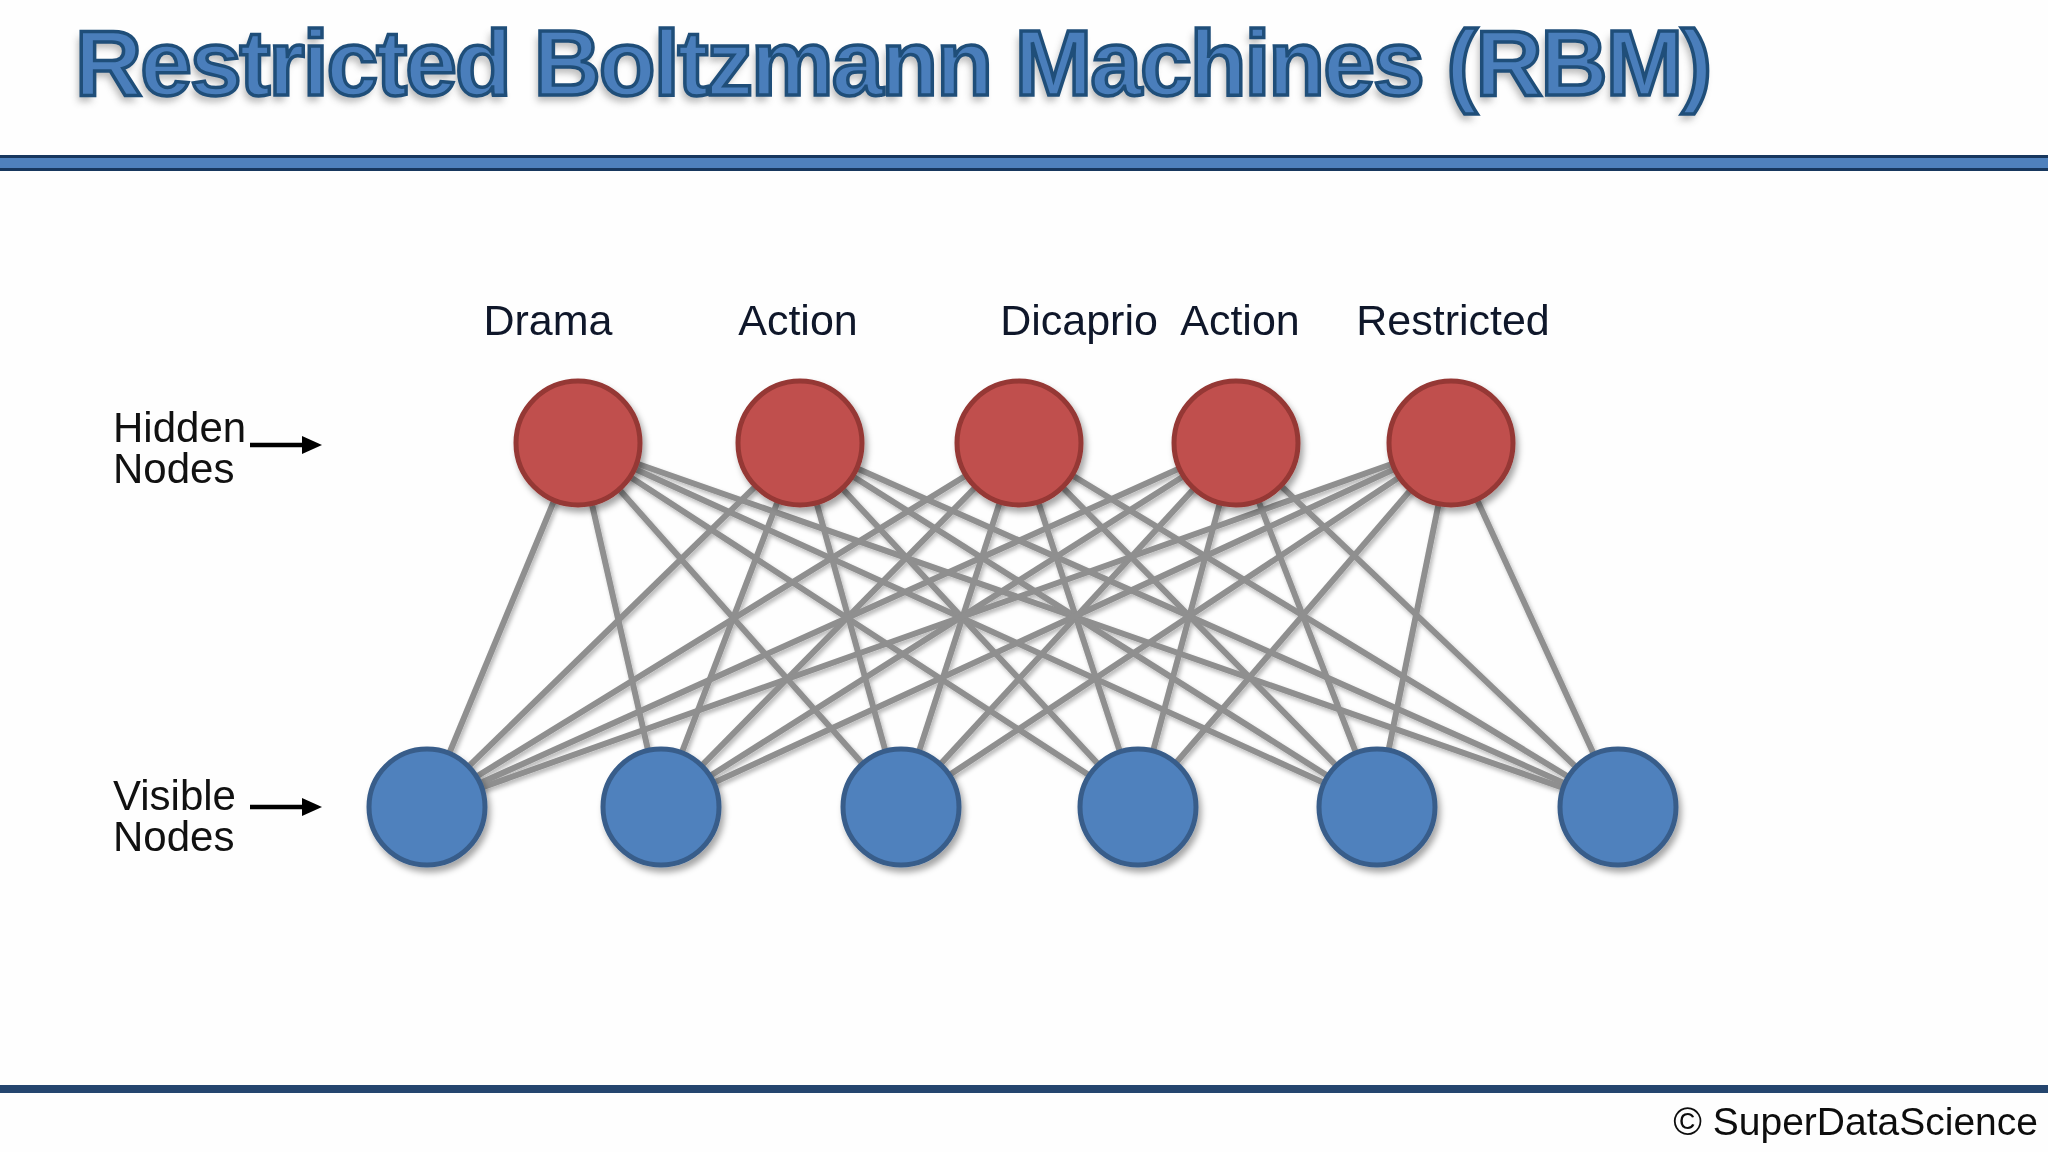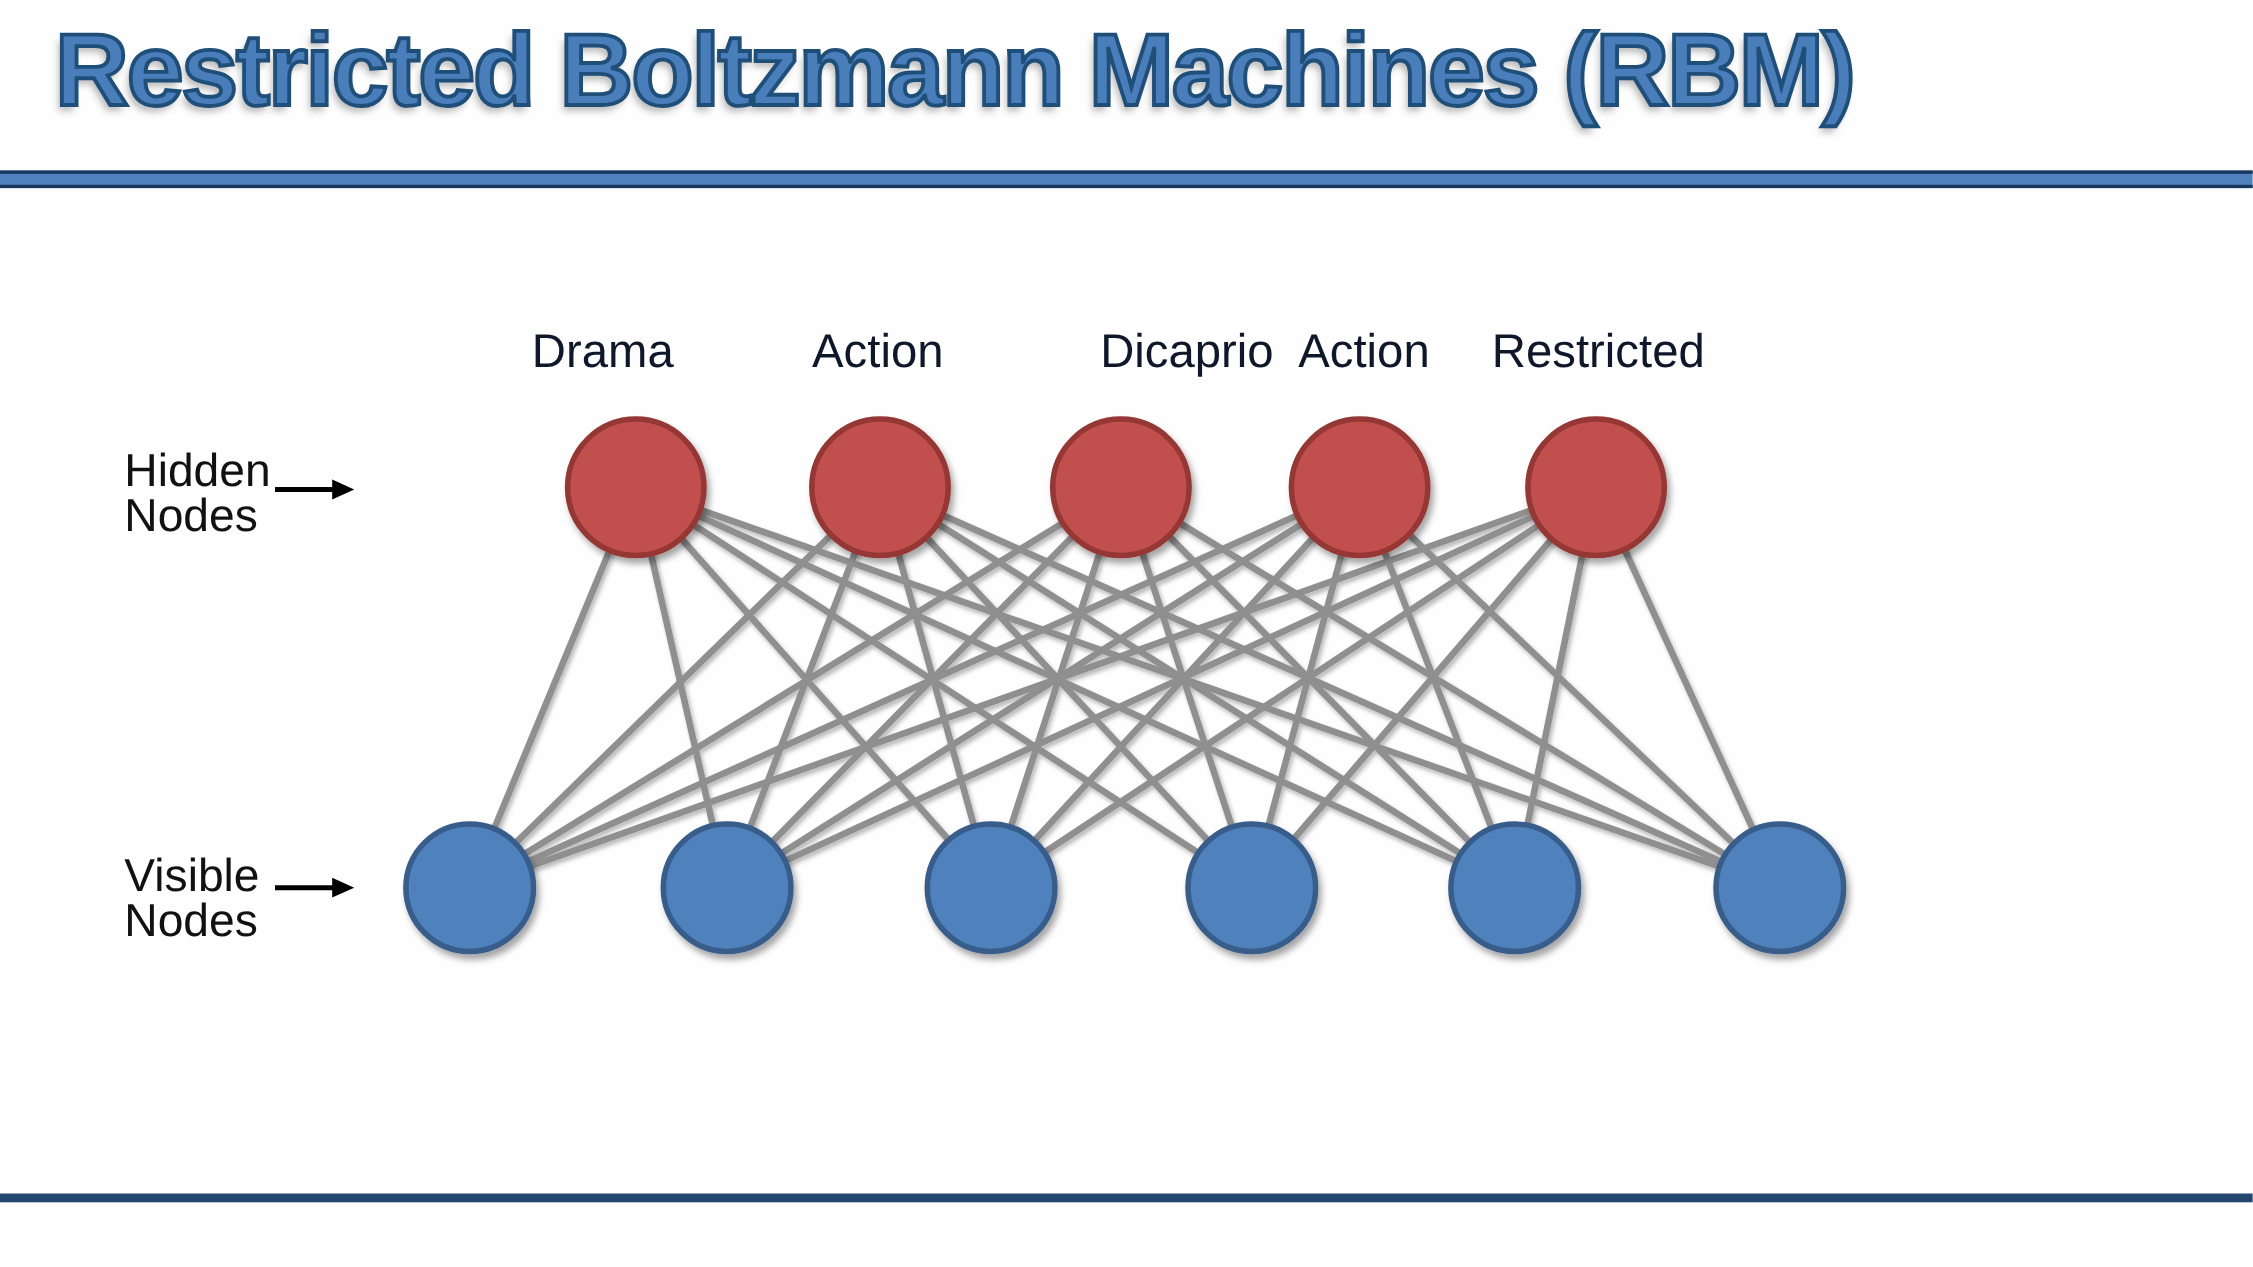--- a/index.html
+++ b/index.html
@@ -2,21 +2,21 @@
 <html><head>
 <meta charset="utf-8">
 <style>
   html,body{margin:0;padding:0;background:#ffffff;}
   body{width:2048px;height:1152px;position:relative;overflow:hidden;
        font-family:"Liberation Sans", sans-serif;}
   .slide{position:absolute;inset:0;background:#fefefe;}
 
   
   .slide-title{
-    position:absolute;left:50px;top:10px;margin:0;
+    position:absolute;left:75px;top:10px;margin:0;
     font-size:93px;font-weight:bold;letter-spacing:-2px;white-space:nowrap;
     color:#4A7EBB;
     -webkit-text-stroke:3.5px #1F4E79;
     text-shadow:-3px 6px 7px rgba(60,60,60,0.35);
   }
   .title-rule{
     position:absolute;left:0;top:155px;width:2048px;height:10px;
     background:#4F81BD;border-top:3px solid #17375E;border-bottom:3px solid #17375E;
   }
 
@@ -122,14 +122,15 @@
   <div class="layer-caption hidden-caption">
     <div>Hidden</div>
     <div>Nodes</div>
   </div>
   <div class="layer-caption visible-caption">
     <div>Visible</div>
     <div>Nodes</div>
   </div>
 
   <div class="footer-rule"></div>
+  <span class="footer-text footer-right">© SuperDataScience</span>
 
 </div>
 
 </body></html>

